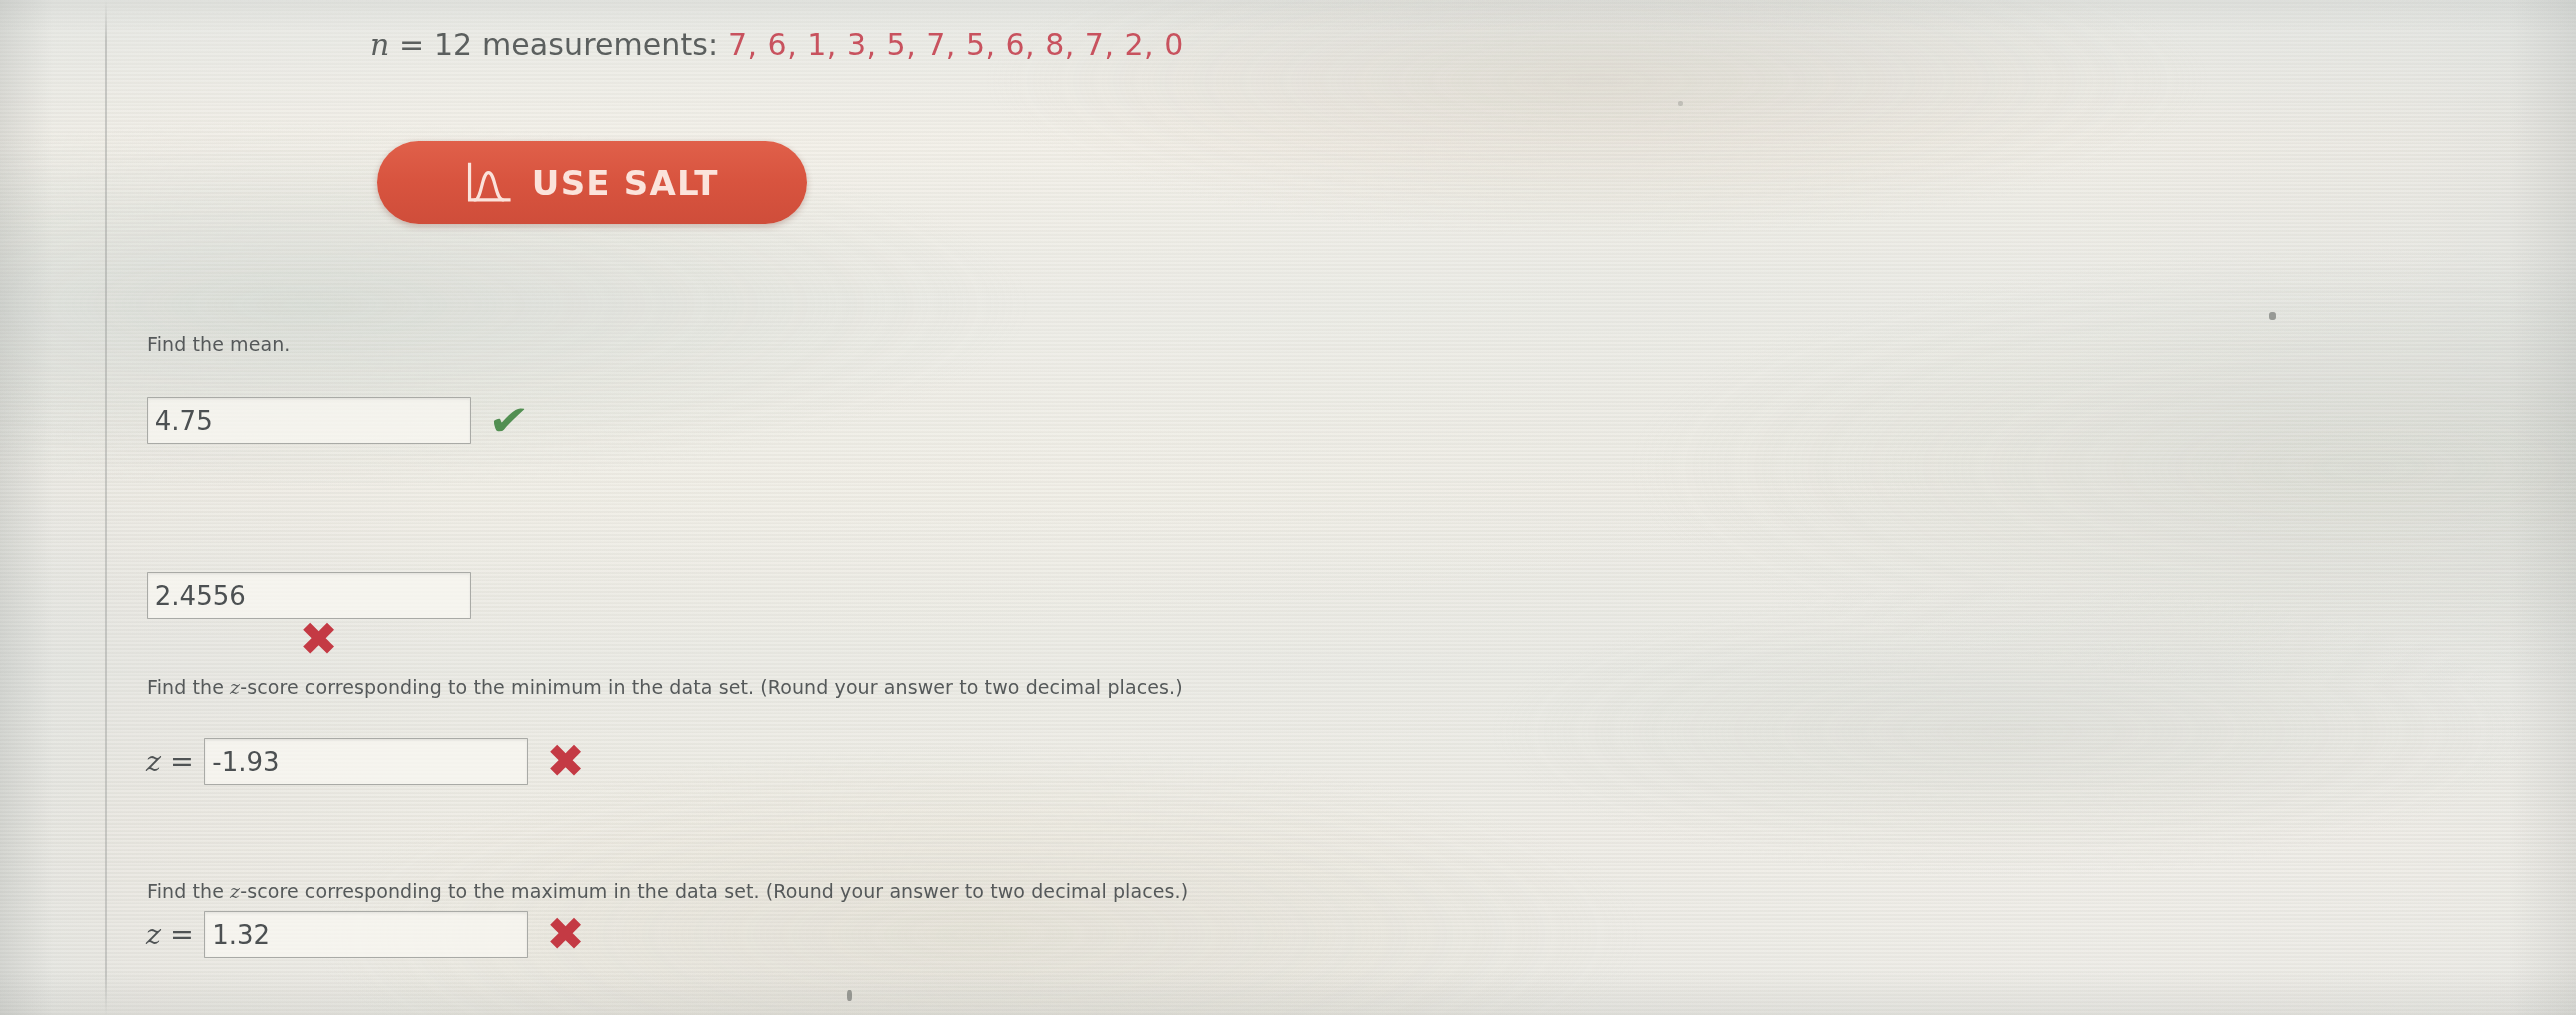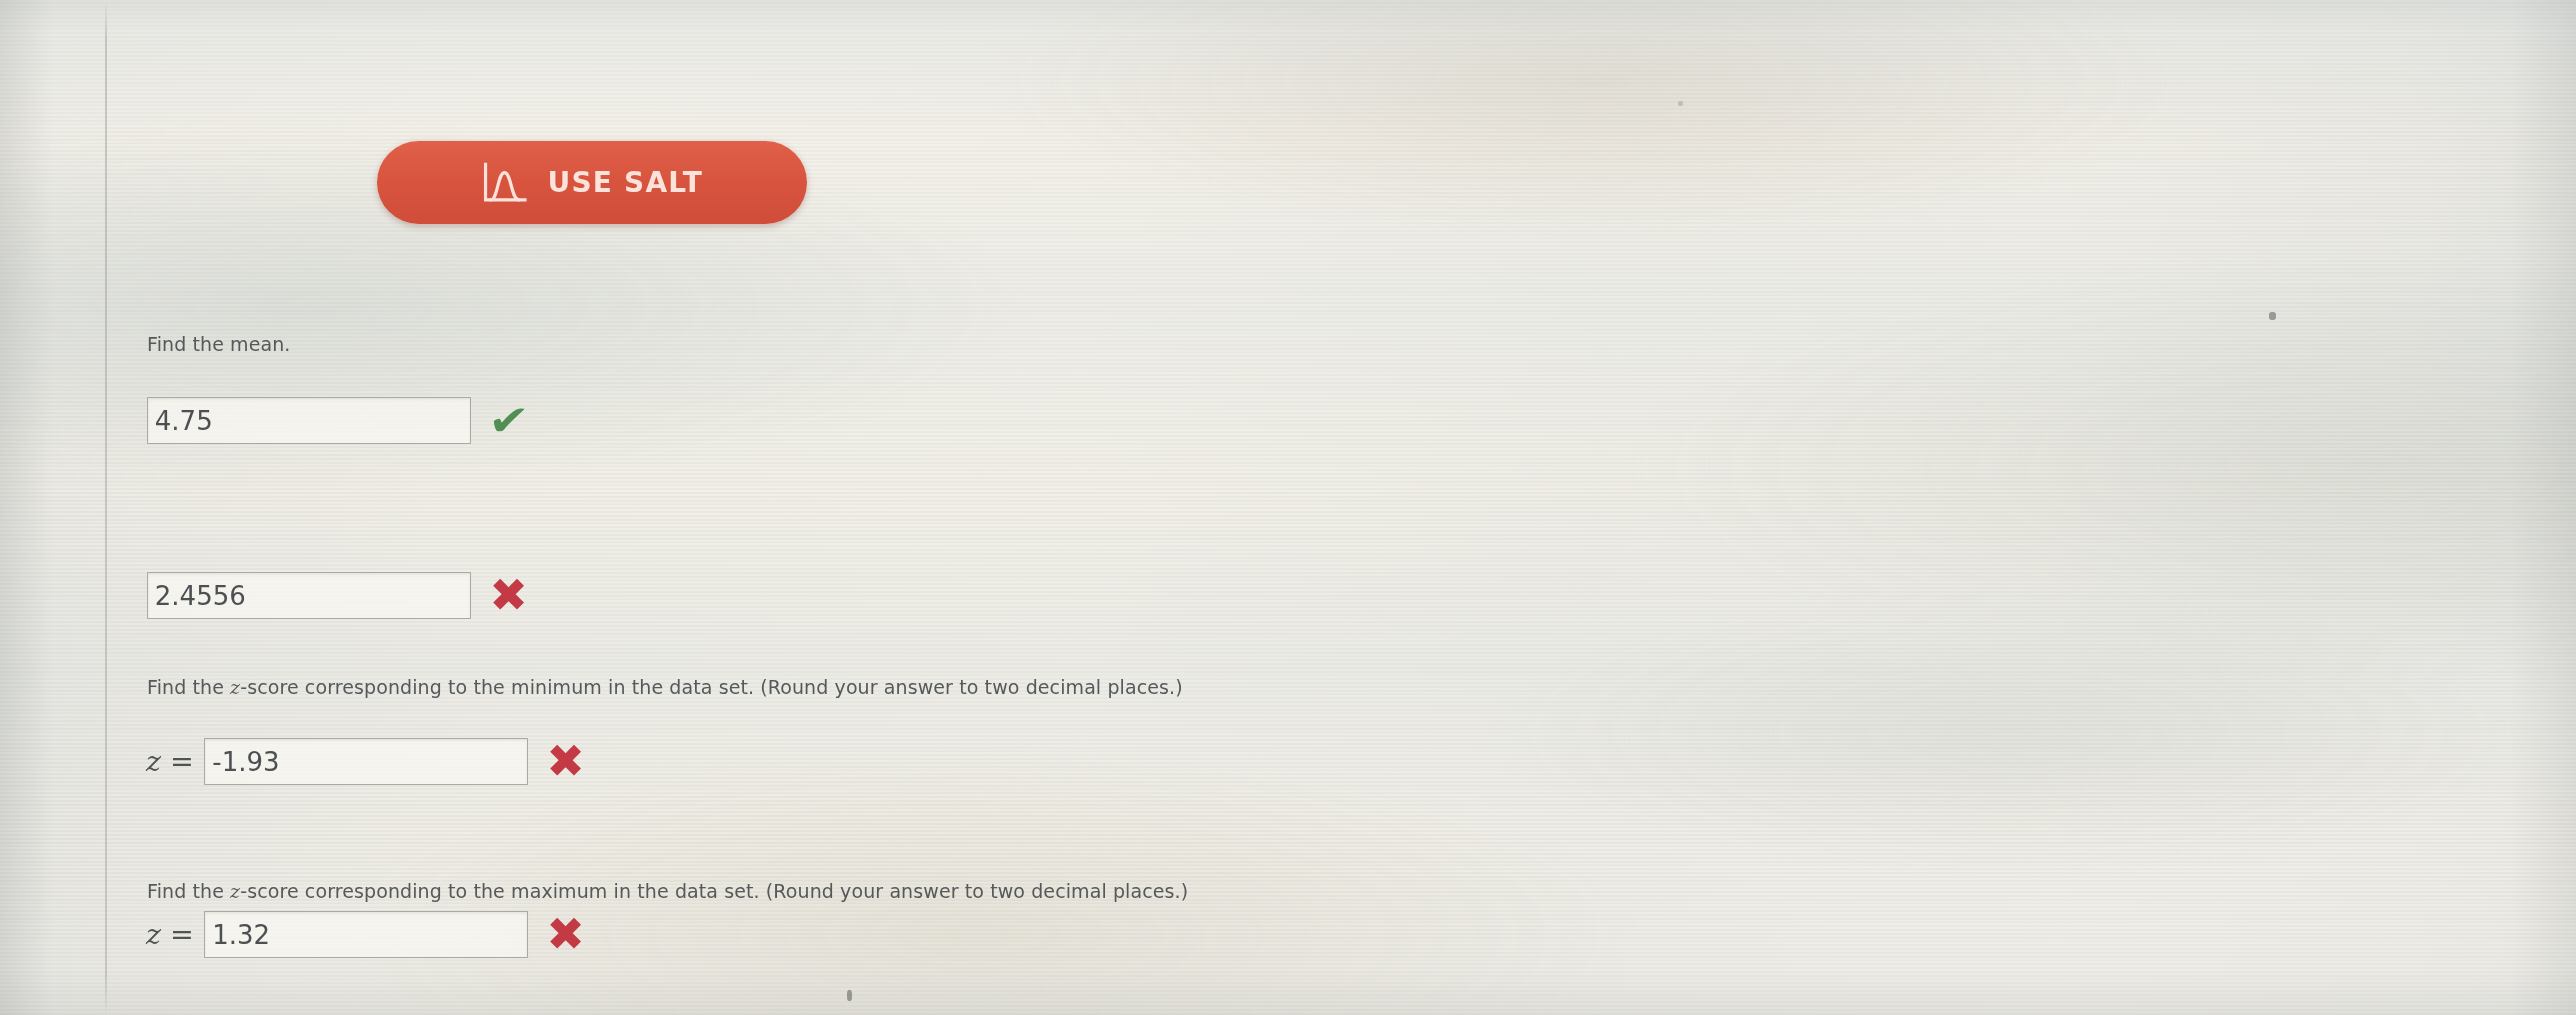--- a/index.html
+++ b/index.html
@@ -135,21 +135,21 @@
   }
   .salt-icon {
     width: 47px;
     height: 44px;
     display: block;
     flex: none;
     margin-top: 3px;
   }
   .salt-label {
     color: #fbe3db;
-    font-size: 28px;
+    font-size: 34px;
     font-weight: bold;
     letter-spacing: 1.2px;
     font-family: "DejaVu Sans", sans-serif;
   }
 
   
   .q-text {
     position: absolute;
     font-size: 19px;
     color: #55595a;
@@ -220,36 +220,39 @@
 
 <div id="page-root"></div>
 <div class="gutter-rule"></div>
 
 <div class="speck" style="left:2269px; top:312px; width:6.8px; height:8.3px;"></div>
 <div class="speck" style="left:847px; top:990px; width:4.5px; height:11.3px;"></div>
 <div class="speck" style="left:1678px; top:101px; width:5.3px; height:5.3px; opacity:.45;"></div>
 
 <div class="content">
 
+  <div class="measure-line">
+    <span class="n-italic">n</span><span> = 12 measurements: </span><span class="measure-values">7, 6, 1, 3, 5, 7, 5, 6, 8, 7, 2, 0</span>
+  </div>
 
   <button class="salt-btn">
     <svg class="salt-icon" viewBox="0 0 62 58">
       <path d="M6 3 V50 H58" fill="none" stroke="#fbe3db" stroke-width="4.2" stroke-linecap="square"></path>
       <path d="M13 50 C22 50 22 14 31 14 C40 14 40 50 50 50" fill="none" stroke="#fbe3db" stroke-width="4.2" stroke-linecap="round" stroke-linejoin="round"></path>
     </svg>
     <span class="salt-label">USE SALT</span>
   </button>
 
   <div class="q-text" style="left:147px; top:333px;">Find the mean.</div>
   <div class="answer-row" style="left:147px; top:397px;">
     <input class="answer-input" type="text" value="4.75" style="">
     <span class="mark mark-correct">✔</span>
   </div>
 
-  <div class="answer-row" style="left:147px; top:572px;">
+  <div class="answer-row" style="left:147px; top:572px;flex-direction:column;">
     <input class="answer-input" type="text" value="2.4556" style="">
     <span class="mark mark-wrong">✖</span>
   </div>
 
   <div class="q-text" style="left:147px; top:676px;">
     <span>Find the </span><span class="ital">z</span><span>-score corresponding to the minimum in the data set. (Round your answer to two decimal places.)</span>
   </div>
   <div class="answer-row" style="left:146px; top:738px;">
     <span class="zlabel"><span class="ital">z</span><span> = </span></span>
     <input class="answer-input" type="text" value="-1.93" style="">

